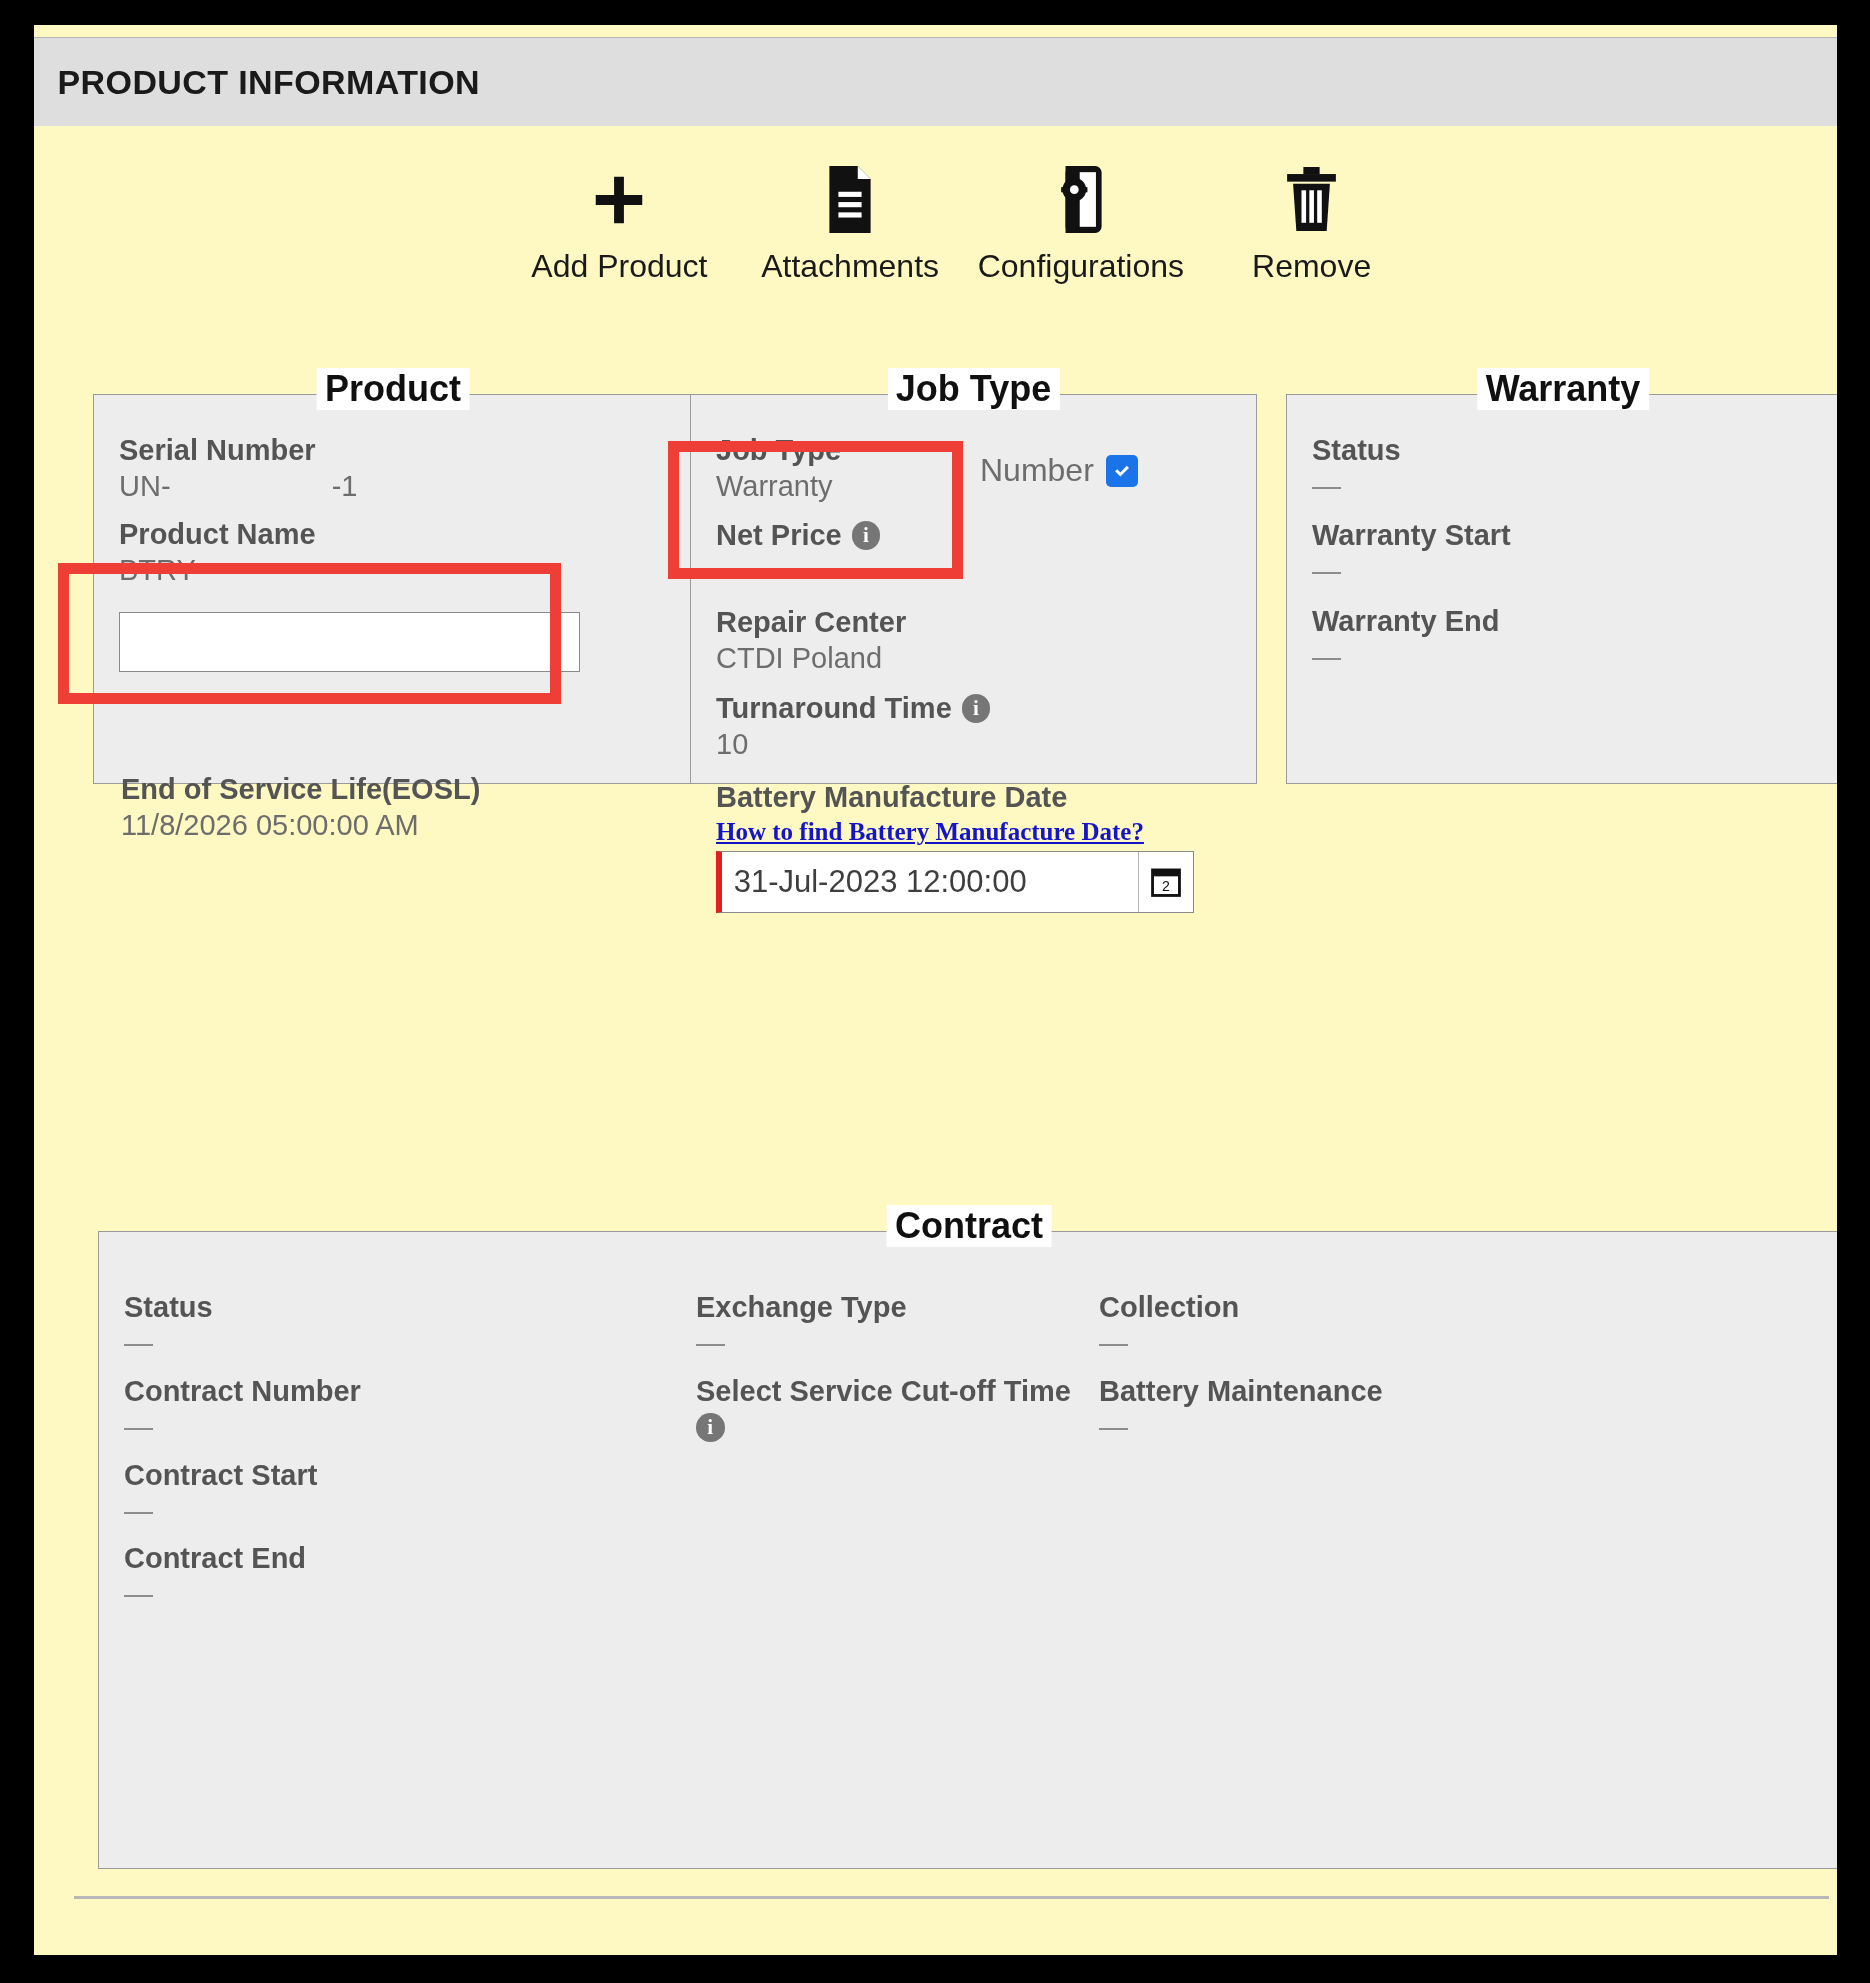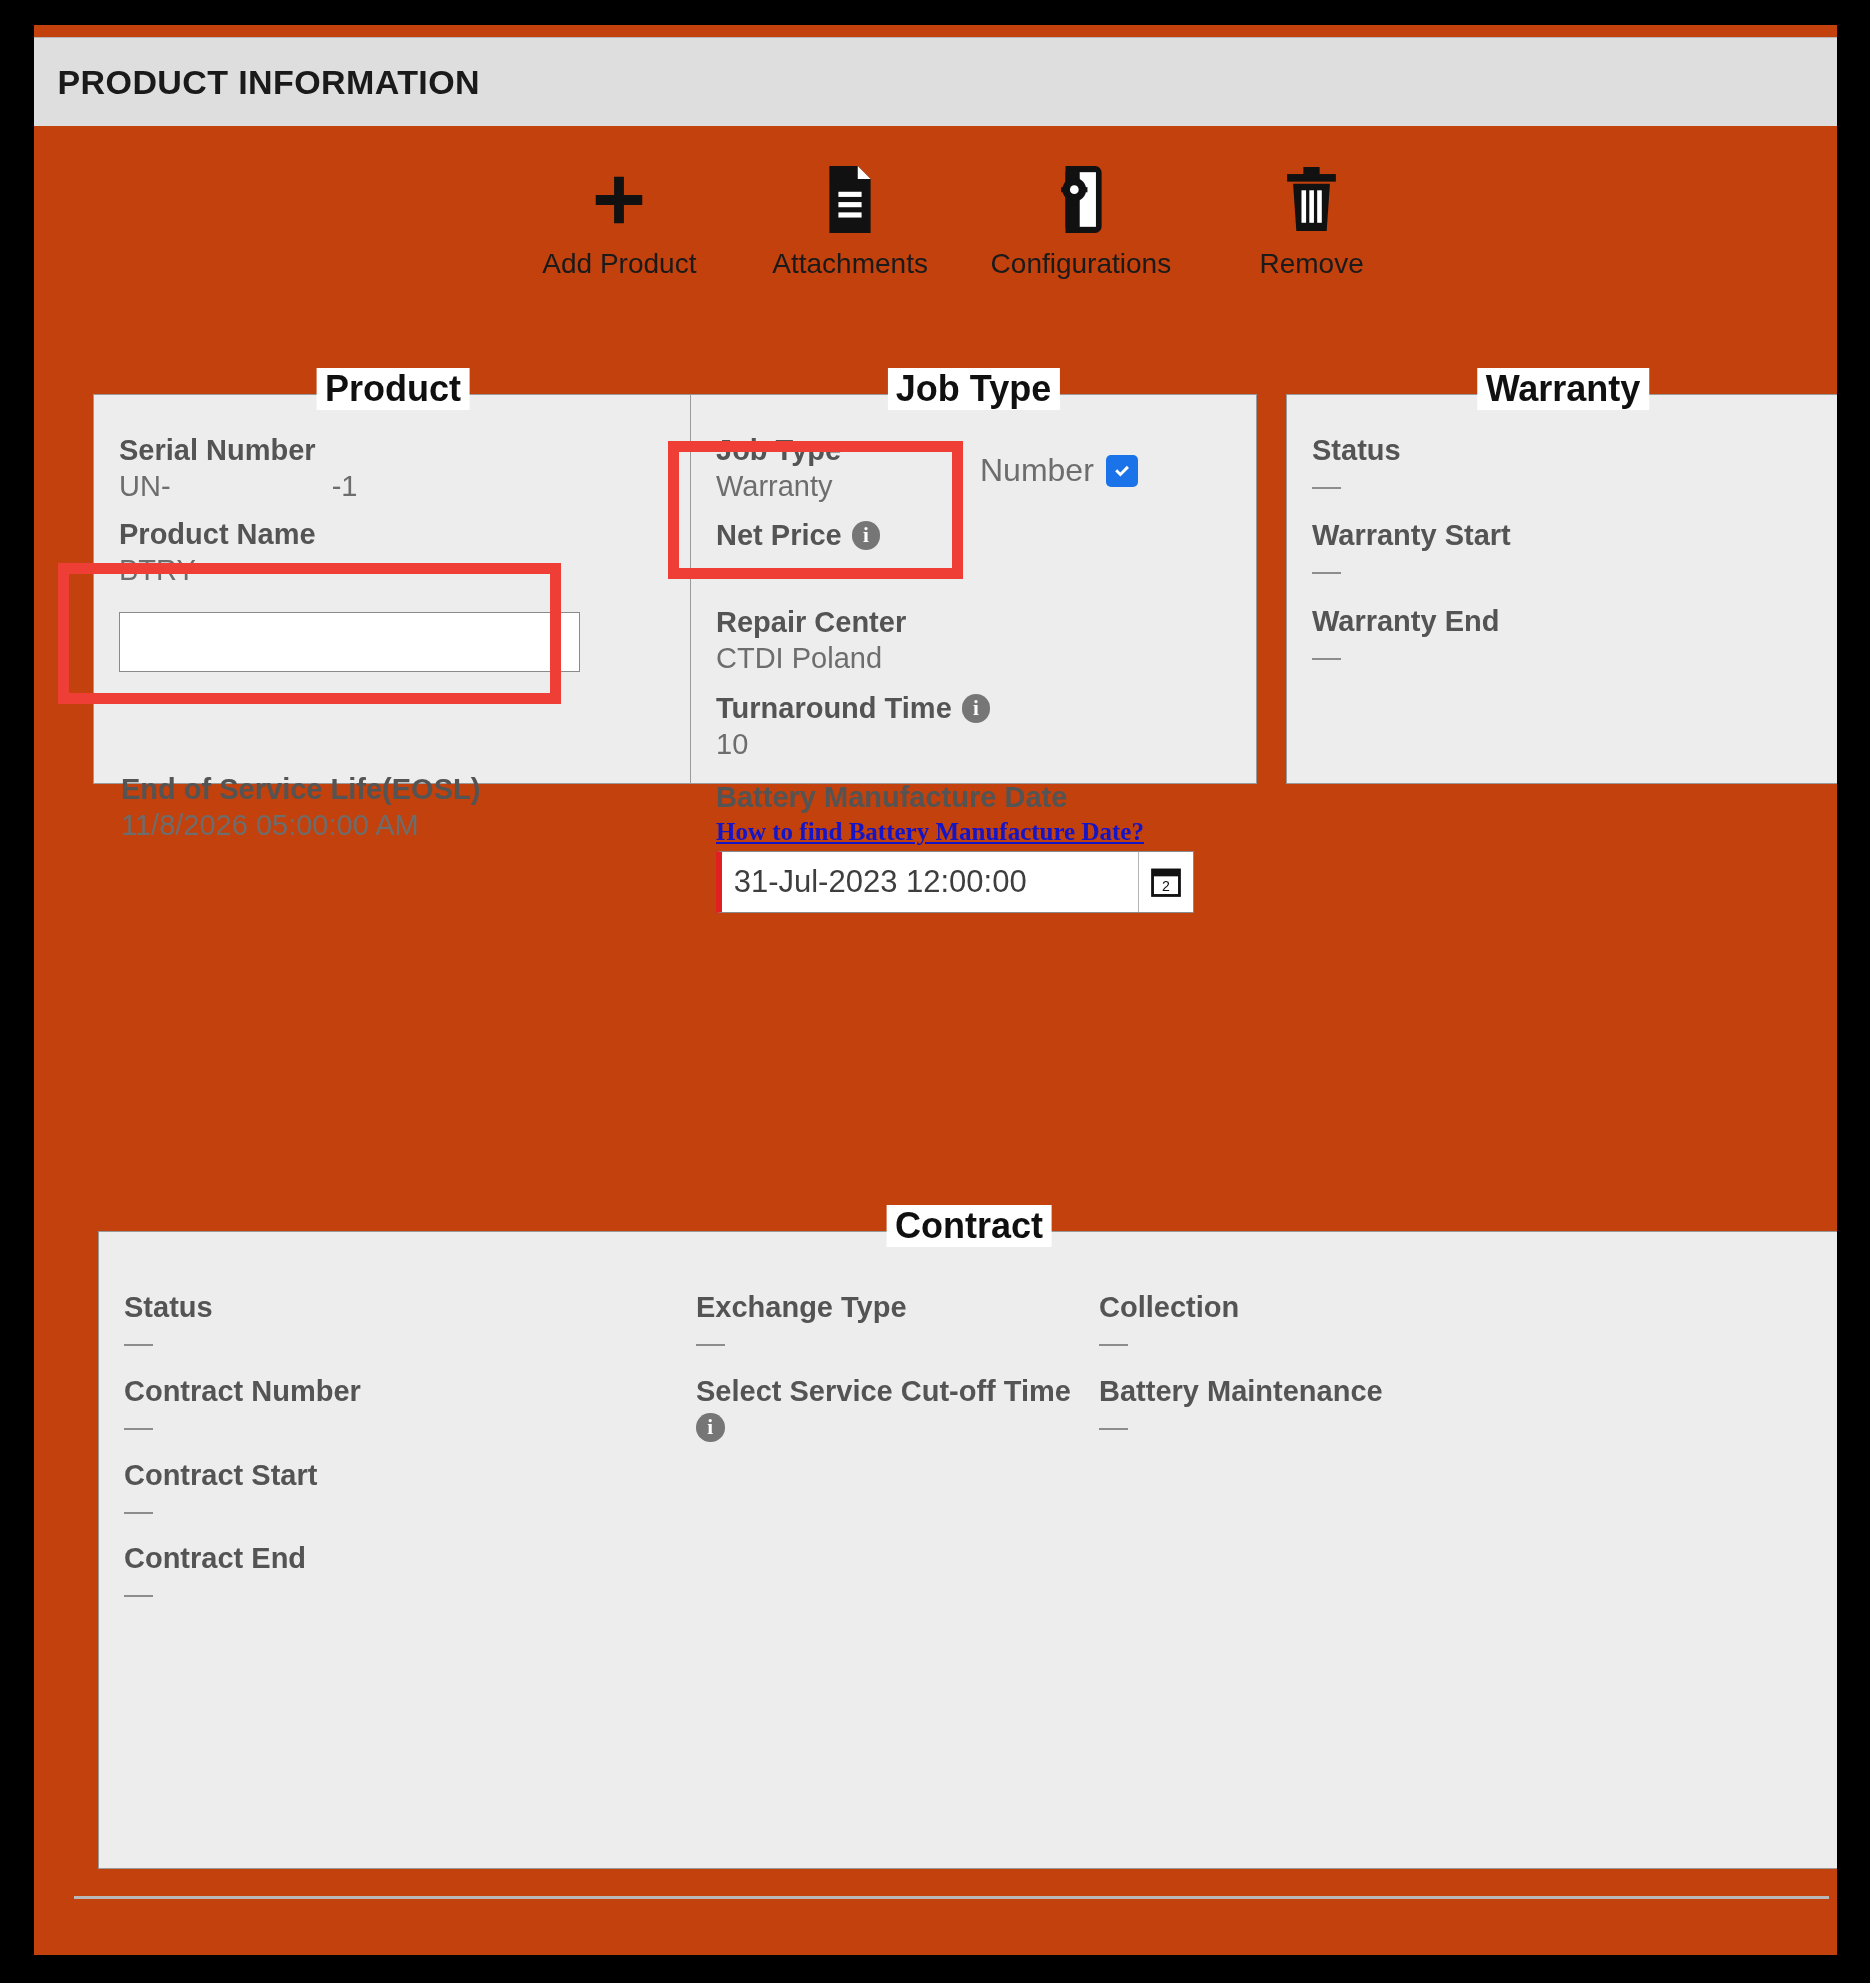--- a/index.html
+++ b/index.html
@@ -10,21 +10,21 @@
     background: #000000;
     font-family: "Liberation Sans", sans-serif;
     overflow: hidden;
   }
 
   
   #frame {
     position: absolute;
     left: 34px; top: 25px;
     width: 1803px; height: 1930px;
-    background: #c2410c;
+    background: #fef9c3;
     overflow: hidden;
   }
 
   
   #header-bar {
     position: absolute;
     left: 0; top: 11.7px;
     width: 1803px; height: 89px;
     background: #dedede;
     border-top: 1.7px solid #b6b6b6;
@@ -54,21 +54,21 @@
     flex-direction: column;
     align-items: center;
     cursor: pointer;
   }
   .tb-icon {
     height: 81px;
     display: flex; align-items: center; justify-content: center;
   }
   .tb-label {
     margin-top: 8.4px;
-    font-size: 28px;
+    font-size: 32px;
     color: #1a1a1a;
   }
 
   
   .panel {
     position: absolute;
     background: #ededed;
     border: 1.7px solid #9a9a9a;
   }
   .panel-legend {

